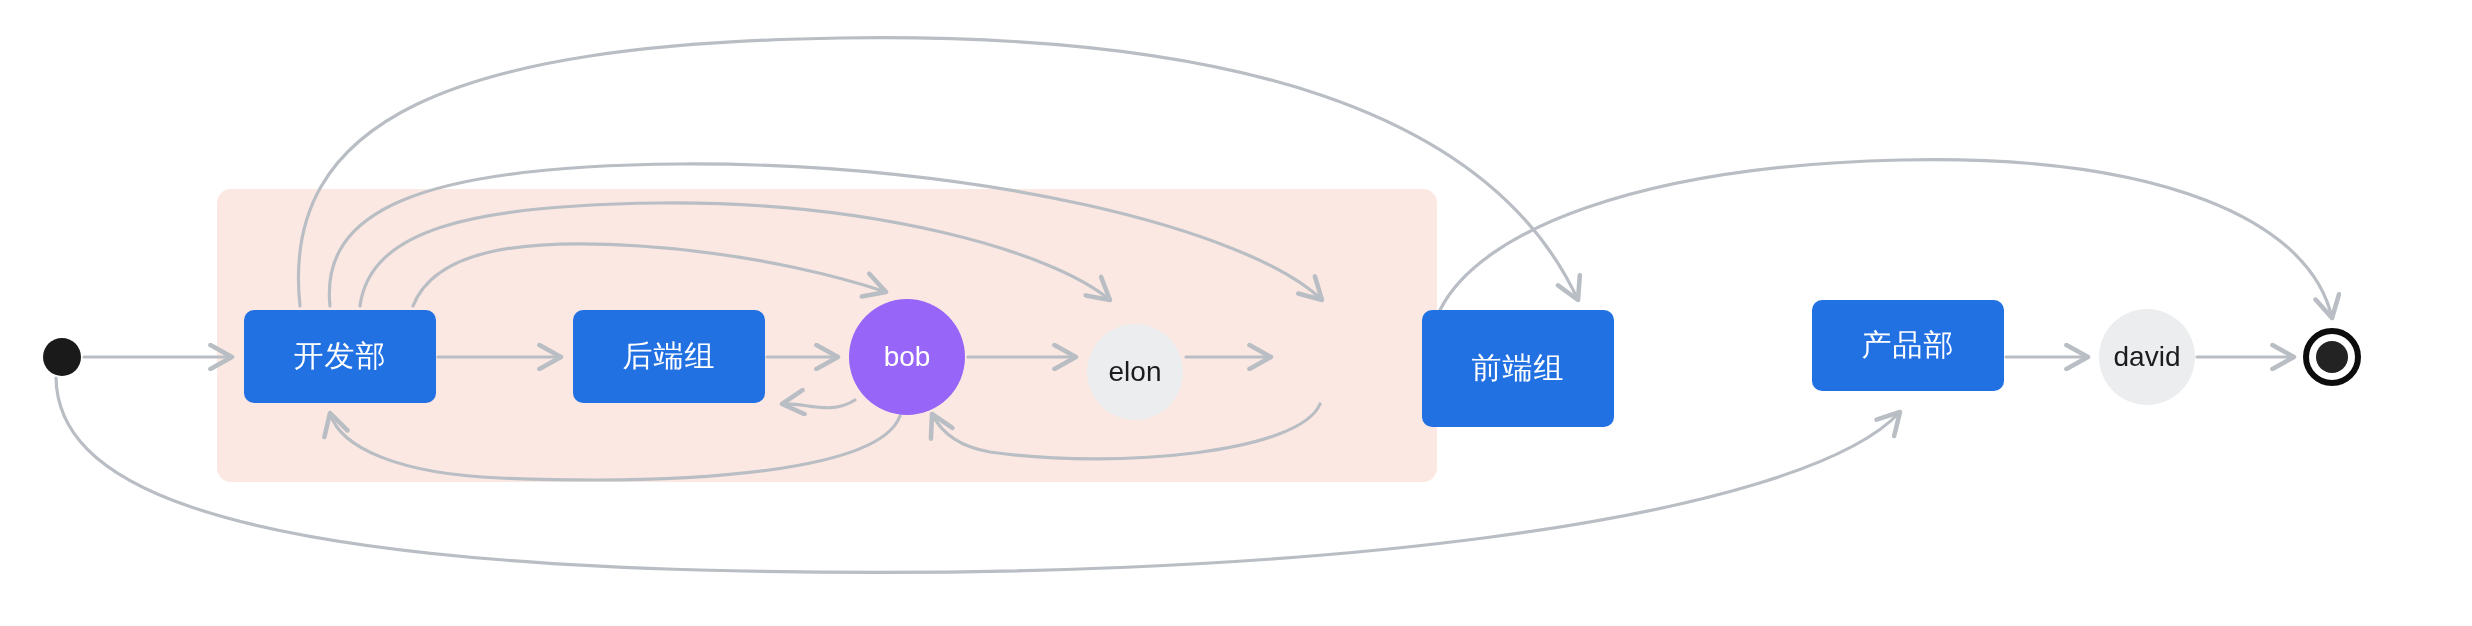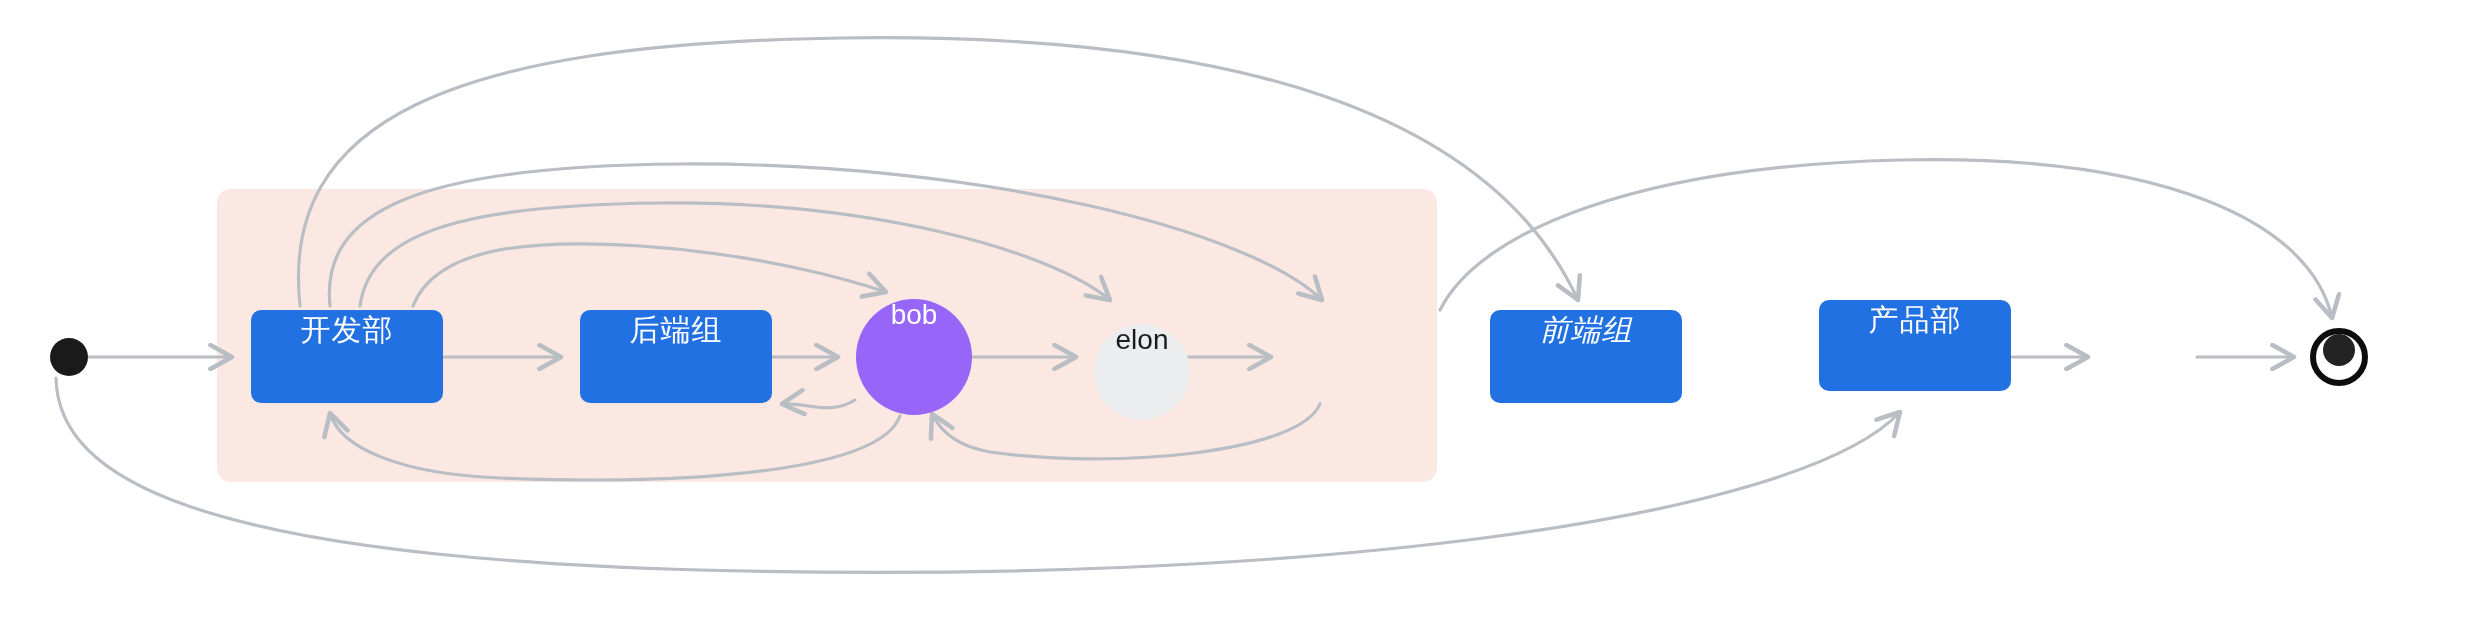--- a/index.html
+++ b/index.html
@@ -26,23 +26,23 @@
     pointer-events: none;
   }
   .group-box {
     position: absolute;
     border-radius: 14px;
     background: #fce8e2;
   }
   .node {
     position: absolute;
     display: flex;
+    align-items: center;
     justify-content: center;
     box-sizing: border-box;
-    margin-left: 7px;
   }
   .node-rect {
     border-radius: 10px;
     background: #2271e3;
     color: #ffffff;
     font-size: 30px;
     letter-spacing: 1px;
   }
   .node-circle {
     border-radius: 50%;
@@ -139,26 +139,29 @@
 
   <div class="node node-circle person-highlight" style="left:849px; top:299px; width:116px; height:116px;">
     <span class="node-label">bob</span>
   </div>
 
   <div class="node node-circle person-plain" style="left:1087px; top:324px; width:96px; height:96px;">
     <span class="node-label">elon</span>
   </div>
 
 
-  <div class="node node-rect" style="left:1483px; top:310px; width:192px; height:93px;font-style:italic;">
+  <div class="node node-rect" style="left:1422px; top:310px; width:192px; height:117px;">
     <span class="node-label">前端组</span>
   </div>
 
   <div class="node node-rect" style="left:1812px; top:300px; width:192px; height:91px;">
     <span class="node-label">产品部</span>
   </div>
 
+  <div class="node node-circle person-plain" style="left:2099px; top:309px; width:96px; height:96px;">
+    <span class="node-label">david</span>
+  </div>
 
   <div class="node node-end" style="left:2303px; top:328px; width:58px; height:58px;">
     <span class="end-core"></span>
   </div>
 
 </div>
 
 </body></html>

